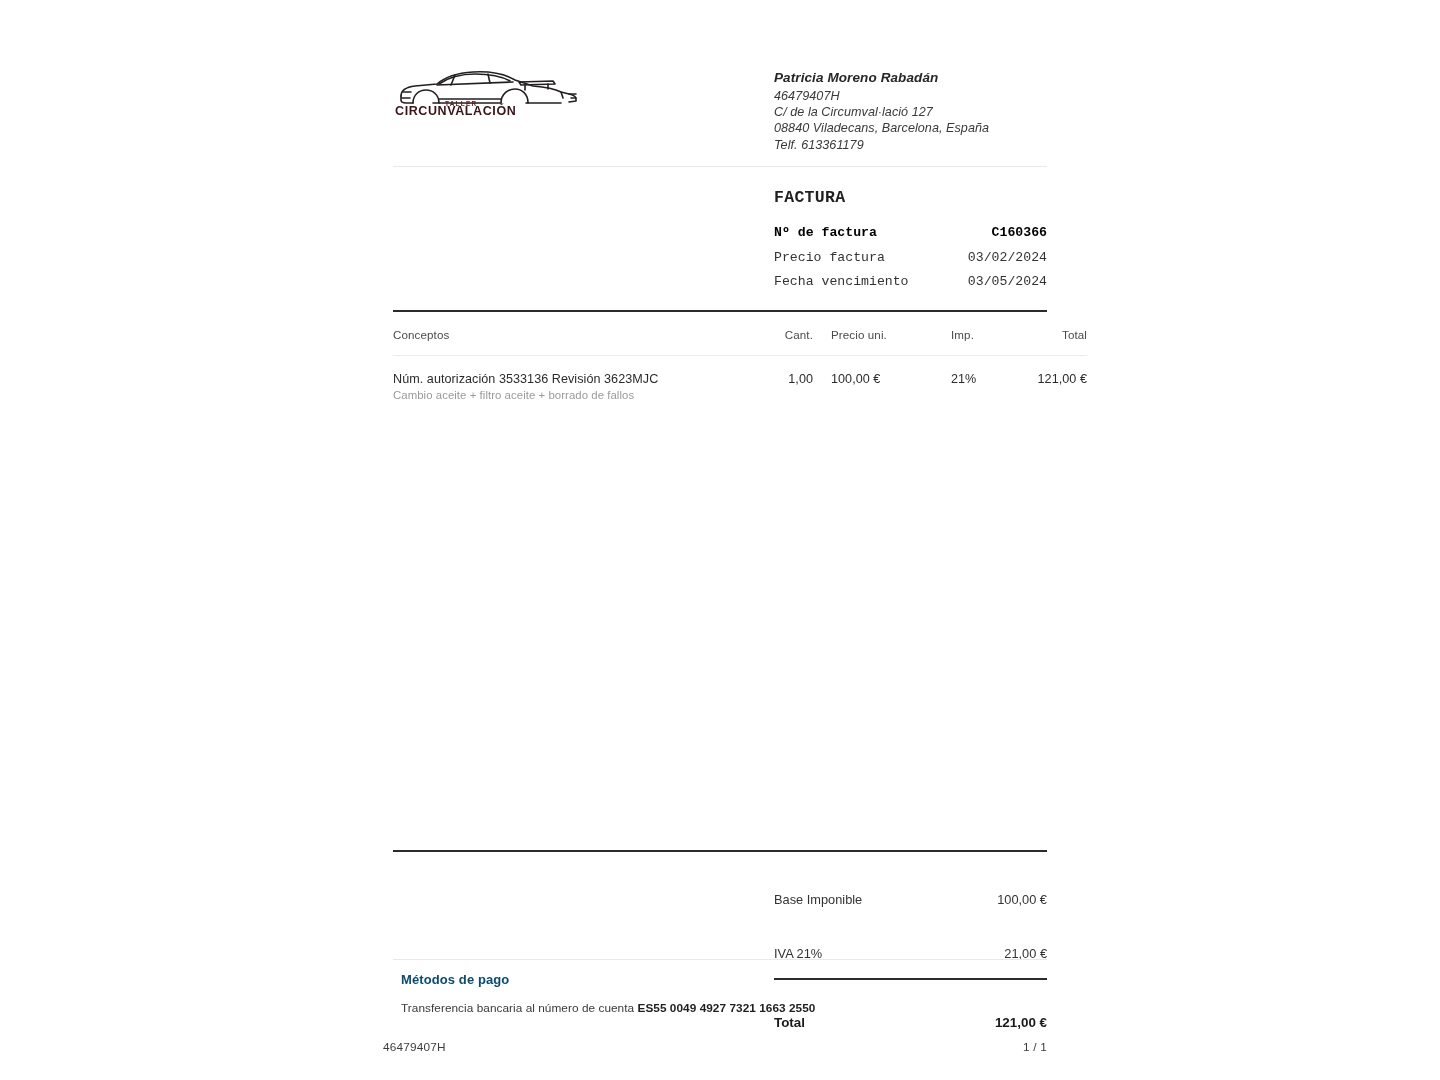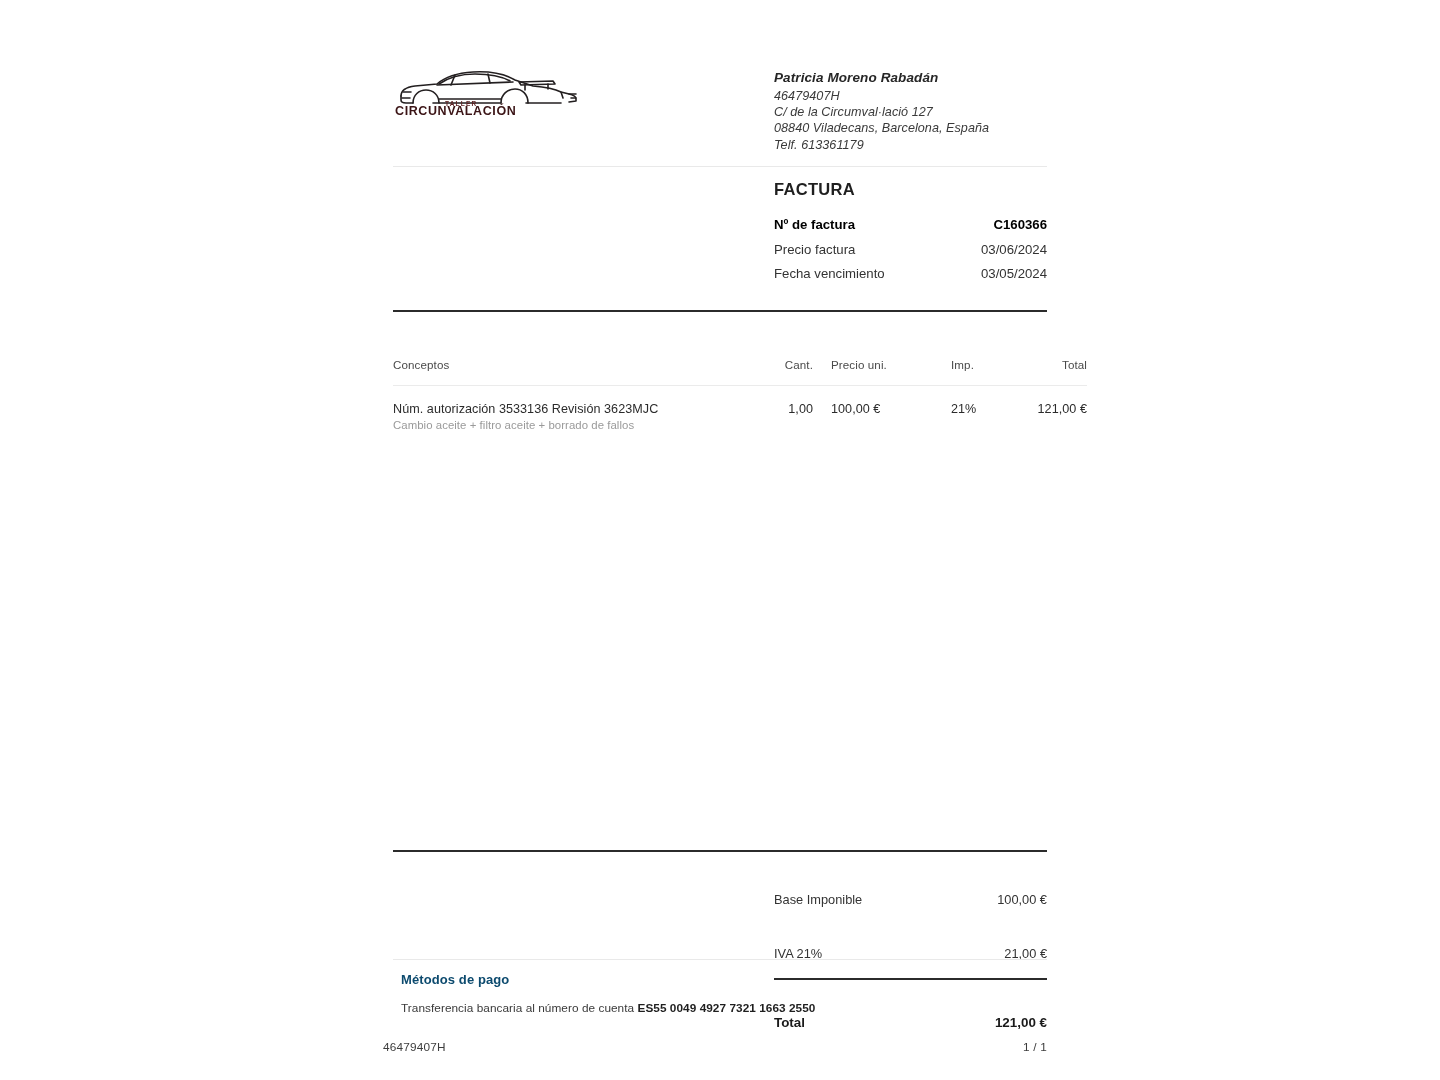--- a/index.html
+++ b/index.html
@@ -77,22 +77,23 @@
     height: 2px;
     background: #2b2b2b;
   }
 
   #hr-header { top: 166px; }
 
   
   .meta {
     position: absolute;
     left: 381px;
-    top: 180px;
+    top: 188px;
     width: 273px;
+    font-family: Liberation Mono, monospace;
   }
   .meta-title {
     font-size: 16.5px;
     font-weight: bold;
     color: #1f1f1f;
     letter-spacing: 0.3px;
     margin-bottom: 18px;
   }
   .meta-row {
     display: flex;
@@ -116,21 +117,20 @@
   .items {
     position: absolute;
     left: 0;
     top: 328px;
     width: 654px;
   }
   .items-table {
     width: 654px;
     border-collapse: collapse;
     table-layout: fixed;
-    margin-top: 30px;
   }
   .items-table th {
     font-size: 11.6px;
     font-weight: normal;
     color: #4a4a4a;
     padding: 0 0 14px 0;
     vertical-align: top;
     letter-spacing: 0.1px;
   }
   .items-table thead tr { border-bottom: 1px solid #ebebeb; }
@@ -276,21 +276,21 @@
 
   <div class="meta">
     <div class="meta-title">FACTURA</div>
 
     <div class="meta-row strong">
       <span class="meta-key">Nº de factura</span>
       <span class="meta-val">C160366</span>
     </div>
     <div class="meta-row">
       <span class="meta-key">Precio factura</span>
-      <span class="meta-val">03/06/2024</span>
+      <span class="meta-val">03/02/2024</span>
     </div>
     <div class="meta-row">
       <span class="meta-key">Fecha vencimiento</span>
       <span class="meta-val">03/05/2024</span>
     </div>
   </div>
 
   <div class="rule-dark" id="hr-table-top"></div>
 
   <div class="items">

